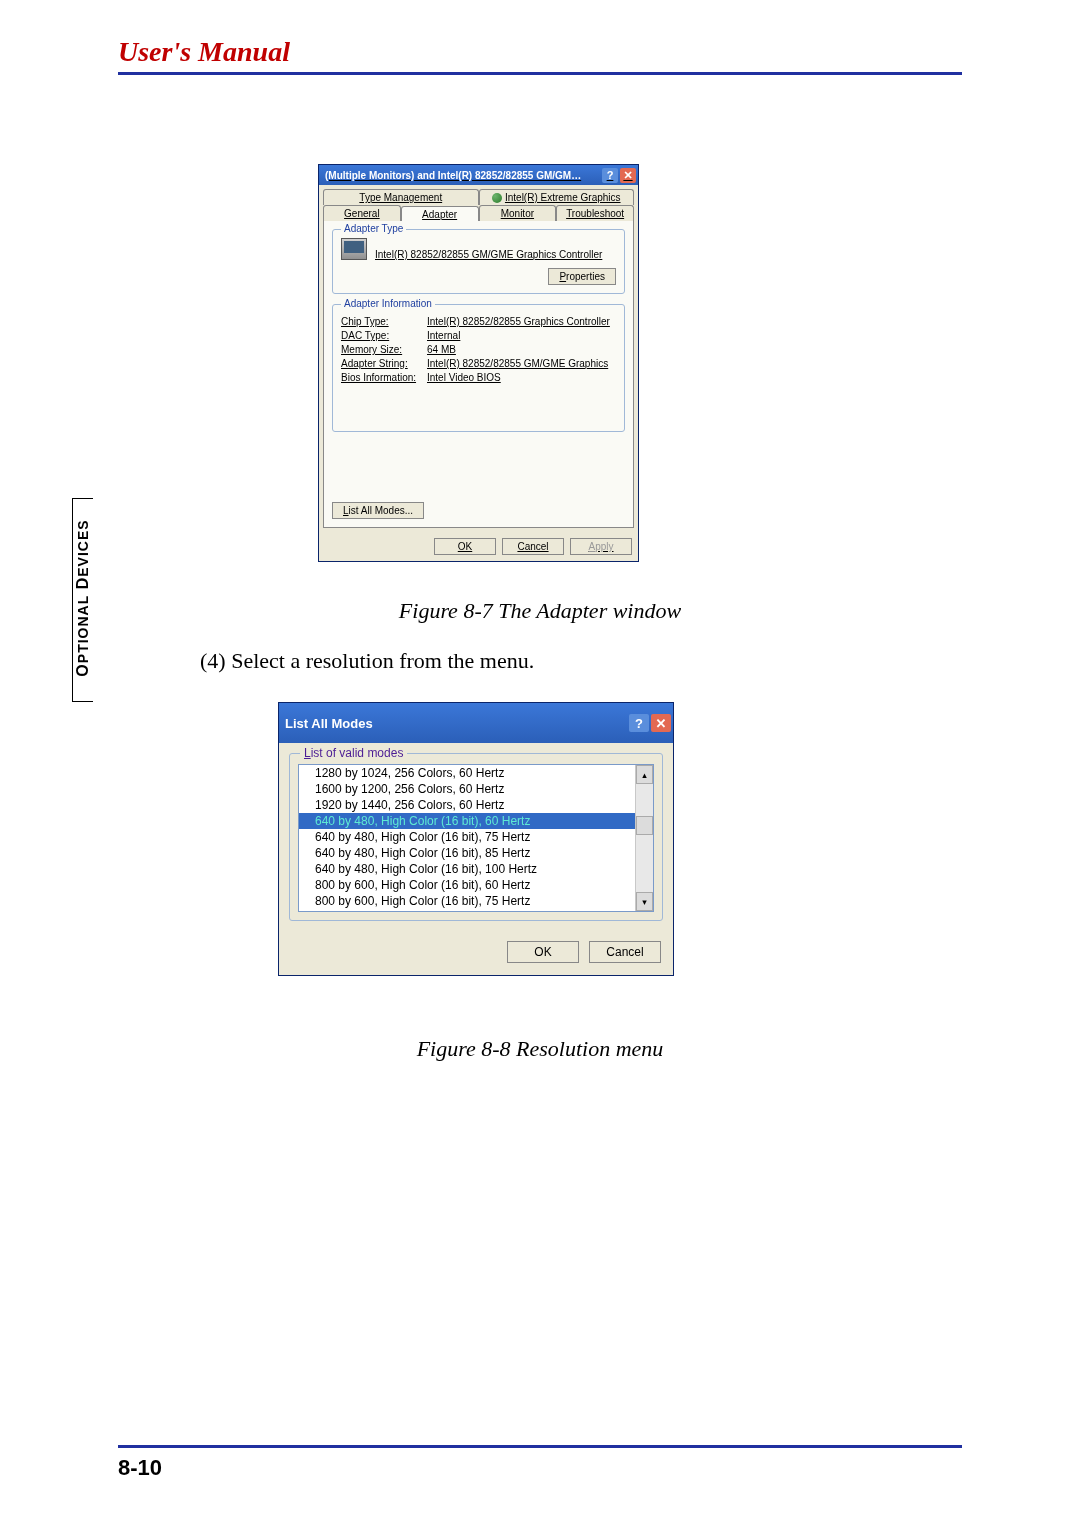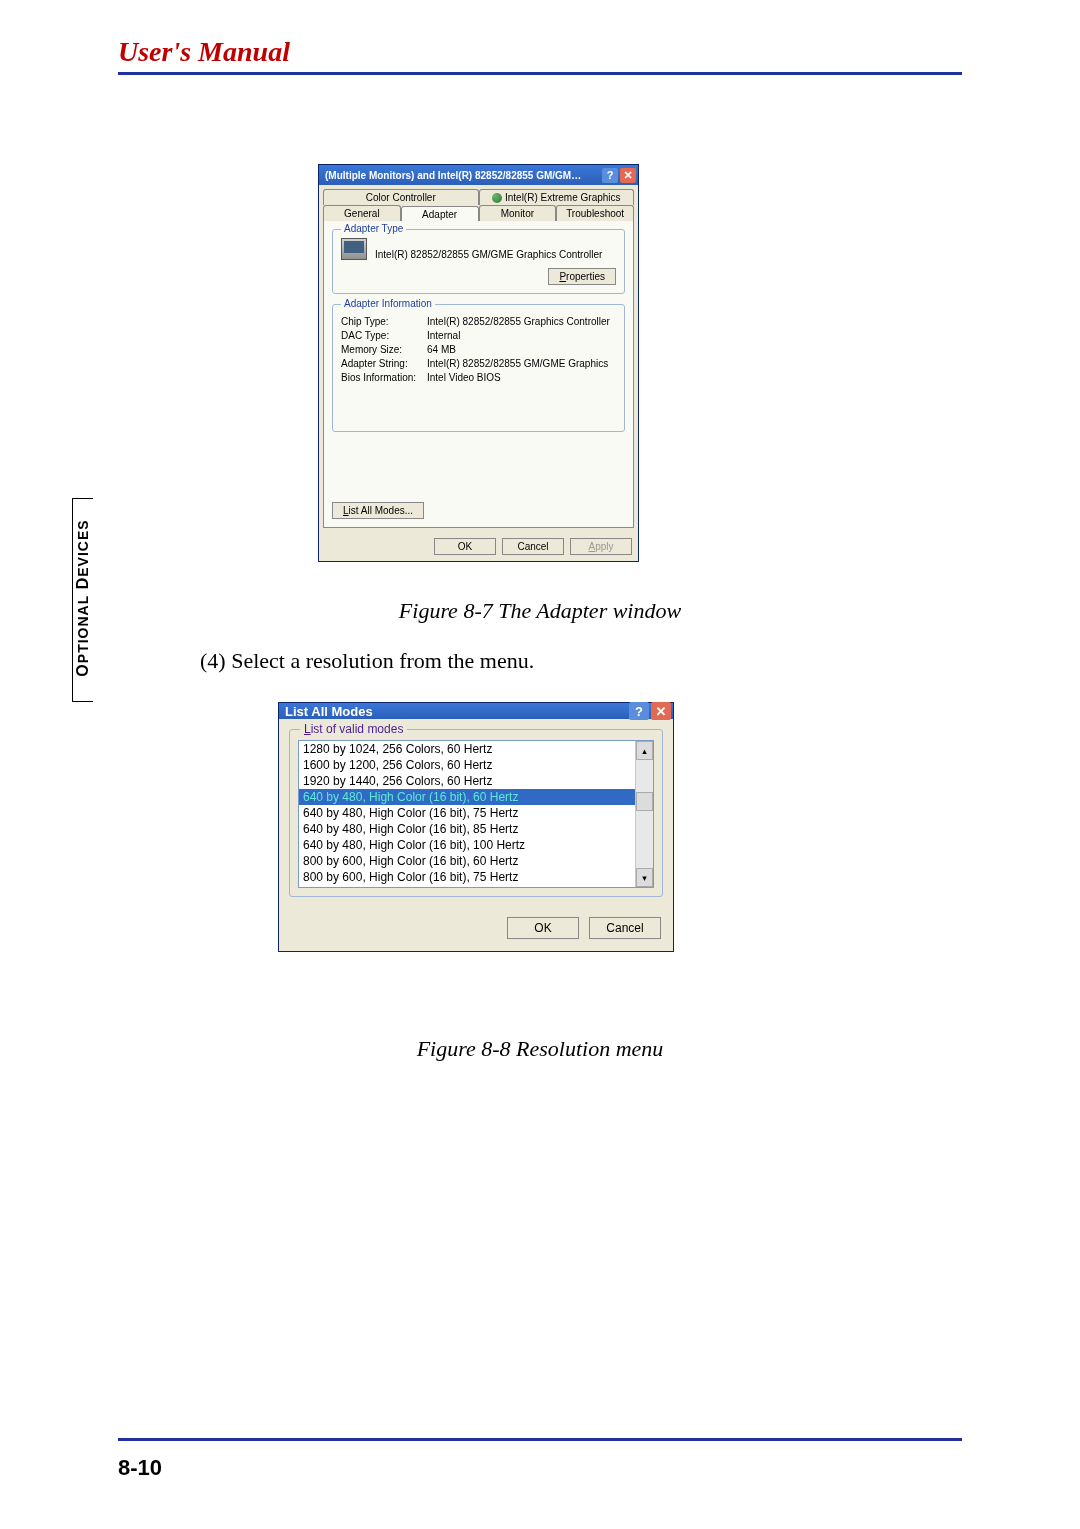--- a/index.html
+++ b/index.html
@@ -57,20 +57,21 @@
   .adapter-dialog {
     position: absolute;
     top: 164px;
     left: 318px;
     width: 319px;
     background: #ece9d8;
     border: 1px solid #0a246a;
     font-family: Tahoma, Arial, sans-serif;
     font-size: 10px;
     color: #000;
+    text-decoration: underline;
   }
   .titlebar {
     height: 20px;
     background: linear-gradient(#3b77d8, #2b5fb8);
     color: #fff;
     display: flex;
     align-items: center;
     padding: 0 2px 0 6px;
     font-weight: bold;
   }
@@ -234,21 +235,21 @@
   .modes-dialog {
     position: absolute;
     top: 702px;
     left: 278px;
     width: 394px;
     background: #ece9d8;
     border: 1px solid #0a246a;
     font-family: Tahoma, Arial, sans-serif;
     font-size: 12px;
   }
-  .modes-dialog .titlebar { height: 16px; font-size: 13px; }
+  .modes-dialog .titlebar { height: 40px; font-size: 13px; }
   .modes-dialog .titlebar-btn { width: 20px; height: 18px; font-size: 13px; }
   .modes-body {
     padding: 10px;
   }
   .modes-fieldset {
     border: 1px solid #a0b8d7;
     border-radius: 3px;
     padding: 10px 8px 8px 8px;
     position: relative;
   }
@@ -264,21 +265,21 @@
     background: #fff;
     border: 1px solid #7a9ac9;
     height: 146px;
     display: flex;
   }
   .list-items {
     flex: 1;
     overflow: hidden;
   }
   .list-item {
-    padding: 0 4px;
+    padding: 0 16px;
     line-height: 16px;
     white-space: nowrap;
   }
   .list-item.selected {
     background: #316ac5;
     color: #5eead4;
   }
   .scrollbar {
     width: 17px;
     background: #e8e8e8;
@@ -311,21 +312,21 @@
     padding: 10px 12px 12px 12px;
   }
   .modes-buttons .btn { width: 72px; padding: 3px 0; font-size: 12px; }
 
   .page-footer {
     position: absolute;
     bottom: 48px;
     left: 118px;
     right: 118px;
     border-top: 3px solid #2030a0;
-    padding-top: 14px;
+    padding-top: 7px;
   }
   .page-number {
     font-family: Arial, sans-serif;
     font-weight: bold;
     font-size: 22px;
   }
   .underline { text-decoration: underline; }
 </style>
 </head>
 <body>
@@ -343,21 +344,21 @@
 <div class="adapter-dialog">
   <div class="titlebar">
     <span class="titlebar-text">(Multiple Monitors) and Intel(R) 82852/82855 GM/GM…</span>
     <span class="titlebar-btn titlebar-help">?</span>
     <span class="titlebar-btn titlebar-close">✕</span>
   </div>
 
   <div class="tabstrip">
     <div class="tabrow back">
       <div class="tab">
-        <span>Color Controller</span>
+        <span>Type Management</span>
       </div>
       <div class="tab">
         <span class="tab-icon"></span>
         <span>Intel(R) Extreme Graphics</span>
       </div>
     </div>
     <div class="tabrow front">
       <div class="tab">
           <span>General</span>
         </div>

